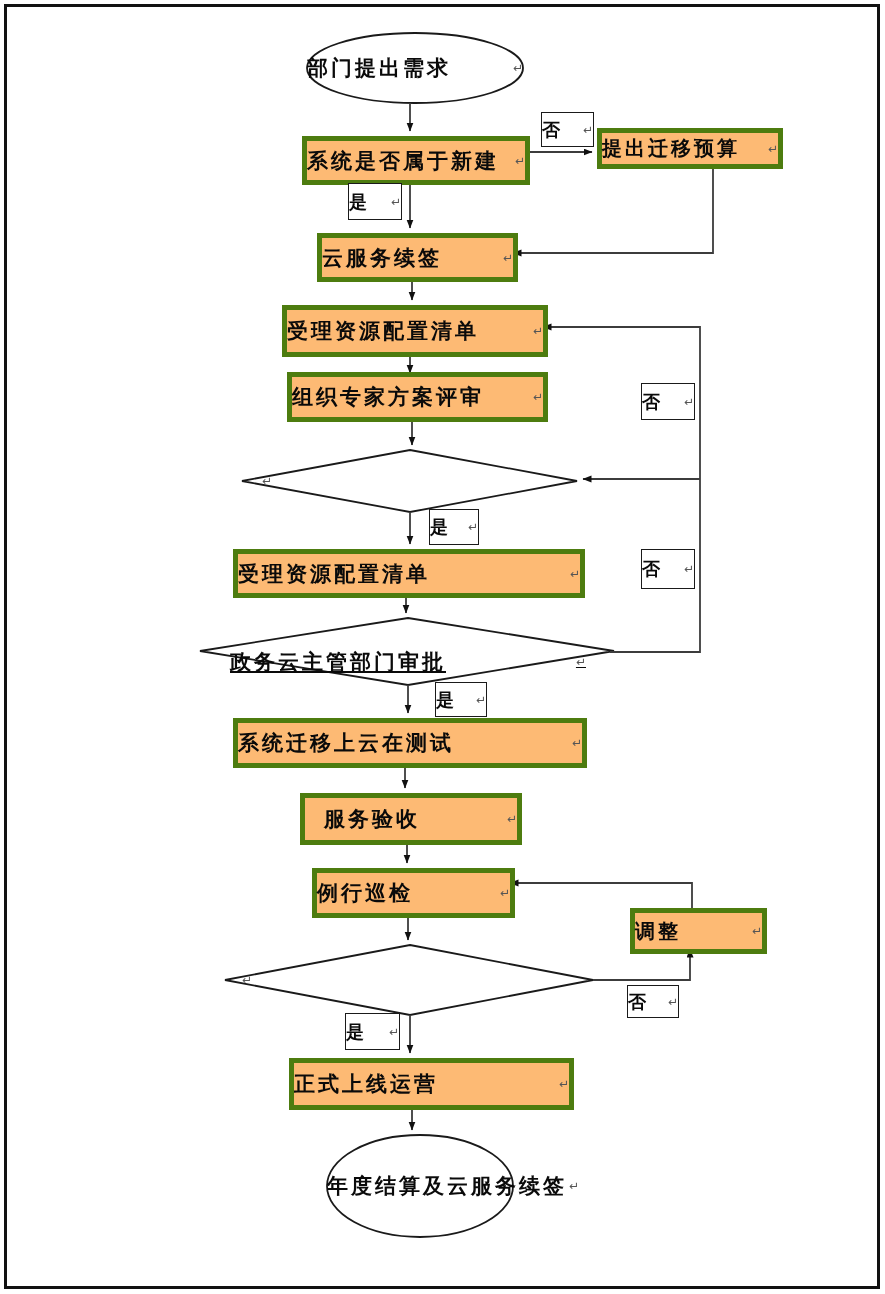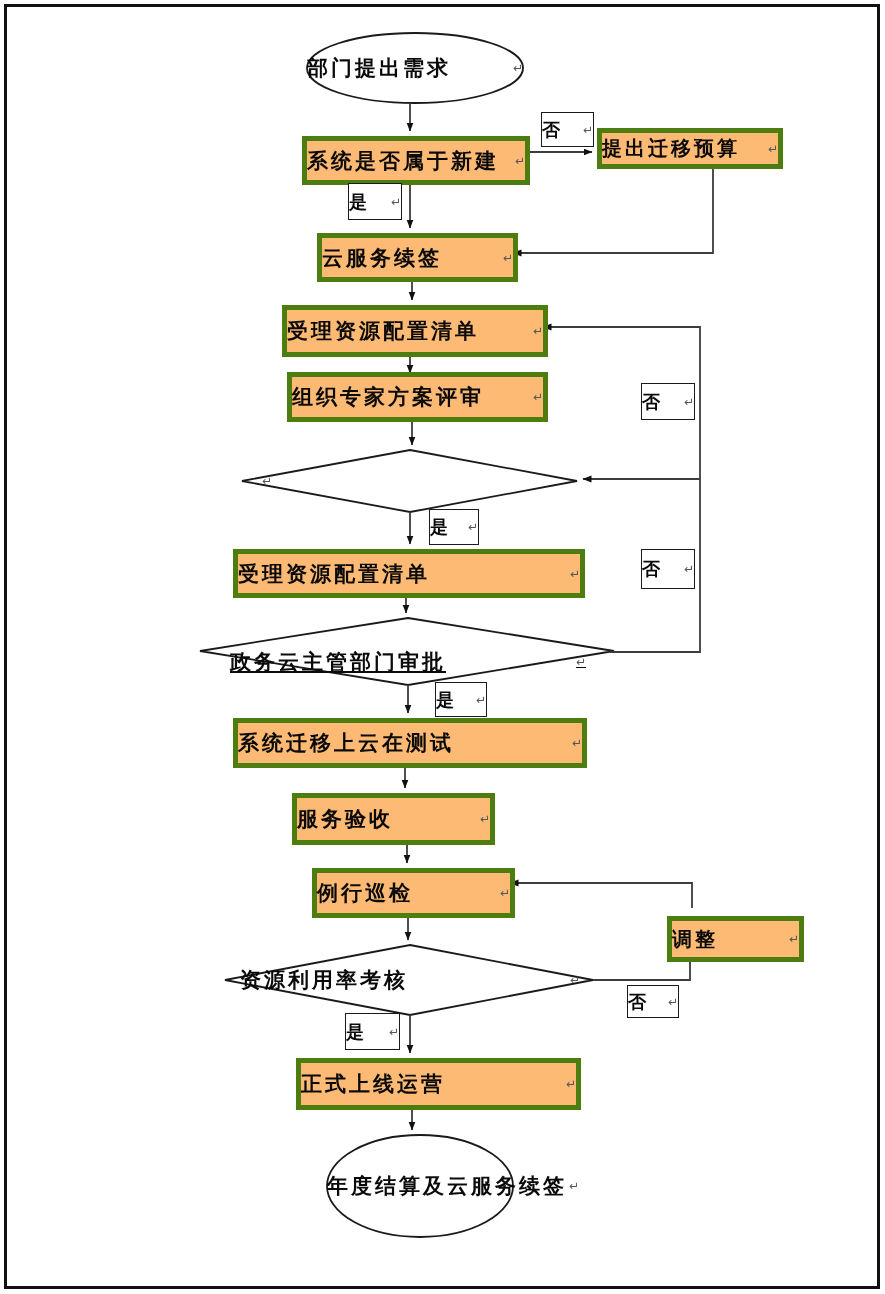--- a/index.html
+++ b/index.html
@@ -91,56 +91,55 @@
   <div class="node rect" style="left:233px;top:549px;width:342px;height:39px;">
     <span>受理资源配置清单</span>
       <span class="rm">↵</span>
   </div>
 
   <div class="node rect" style="left:233px;top:718px;width:344px;height:40px;">
     <span>系统迁移上云在测试</span>
       <span class="rm">↵</span>
   </div>
 
-  <div class="node rect" style="left:292px;top:793px;width:193px;height:42px;">
+  <div class="node rect" style="left:300px;top:793px;width:193px;height:42px;padding-left:19px;">
     <span>服务验收</span>
       <span class="rm">↵</span>
   </div>
 
   <div class="node rect" style="left:312px;top:868px;width:193px;height:40px;">
     <span>例行巡检</span>
       <span class="rm">↵</span>
   </div>
 
-  <div class="node rect small" style="left:667px;top:908px;width:127px;height:36px;margin-top:8px;">
+  <div class="node rect small" style="left:630px;top:908px;width:127px;height:36px;">
     <span>调整</span>
       <span class="rm">↵</span>
   </div>
 
-  <div class="node rect" style="left:296px;top:1058px;width:275px;height:42px;">
+  <div class="node rect" style="left:289px;top:1058px;width:275px;height:42px;">
     <span>正式上线运营</span>
       <span class="rm">↵</span>
   </div>
 
   <div class="node overlay" style="left:307px;top:33px;width:216px;height:70px;">
     <span>部门提出需求</span>
       <span class="rm">↵</span>
   </div>
 
   <div class="node overlay" style="left:260px;top:450px;width:300px;height:62px;">
       <span class="rm">↵</span>
   </div>
 
   <div class="node overlay" style="left:230px;top:628px;width:356px;height:67px;text-decoration:underline;">
     <span>政务云主管部门审批</span>
       <span class="rm">↵</span>
   </div>
 
   <div class="node overlay" style="left:240px;top:945px;width:340px;height:70px;">
-    <span>资源利用率考核</span>
       <span class="rm">↵</span>
   </div>
 
   <div class="node endtext" style="left:327px;top:1140px;width:186px;height:92px;">
     <span class="row">
         <span>年度结算及</span>
       </span>
     <span class="row">
         <span>云服务续签</span>
         <span class="rm">↵</span>

